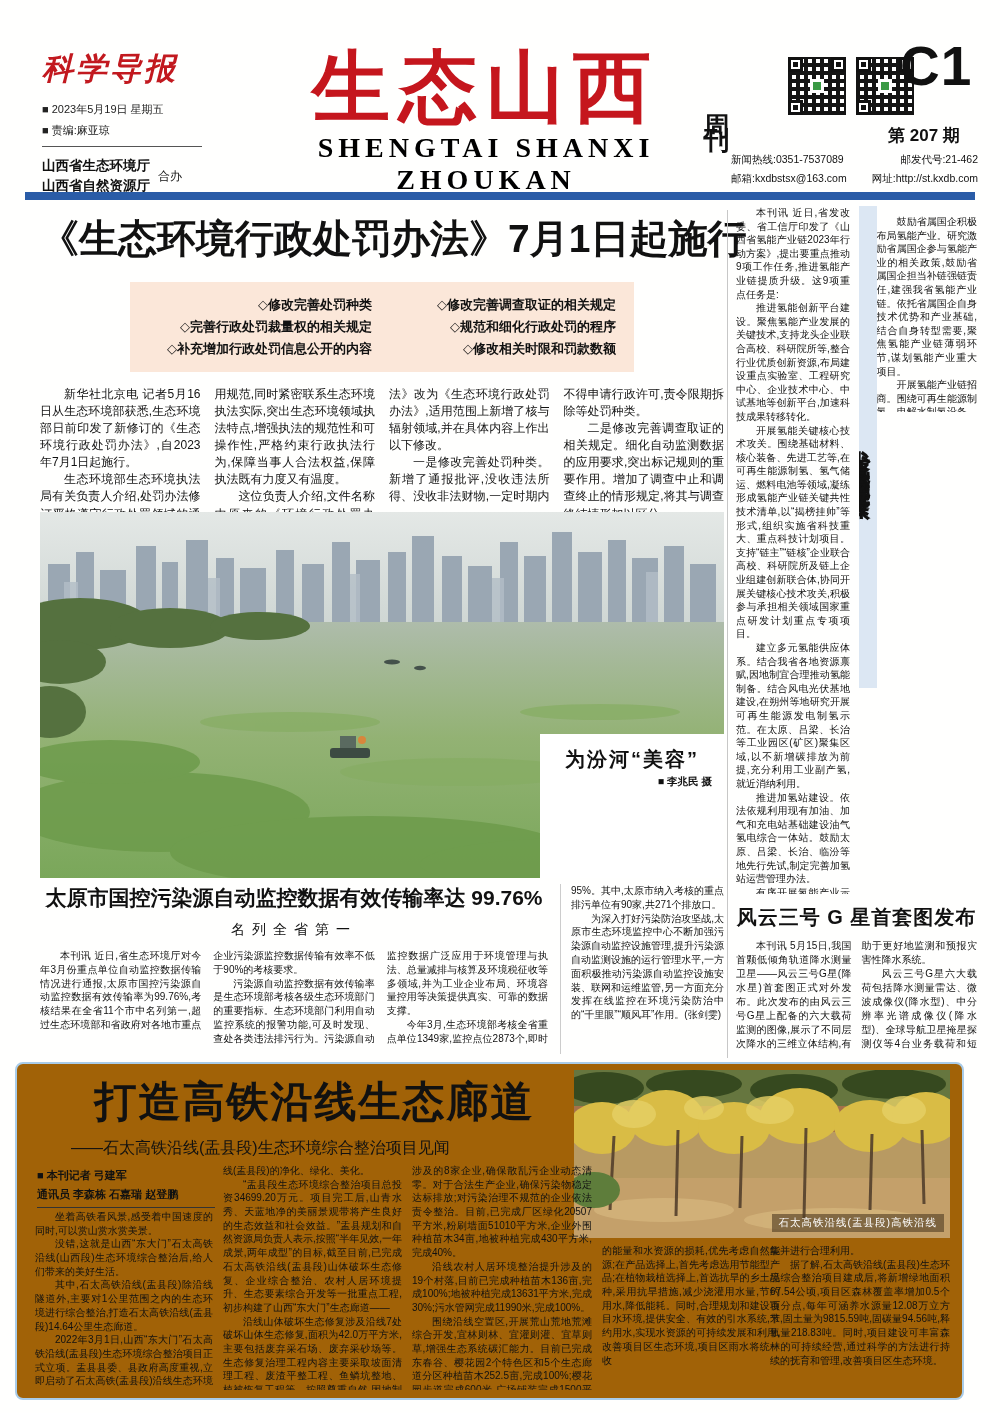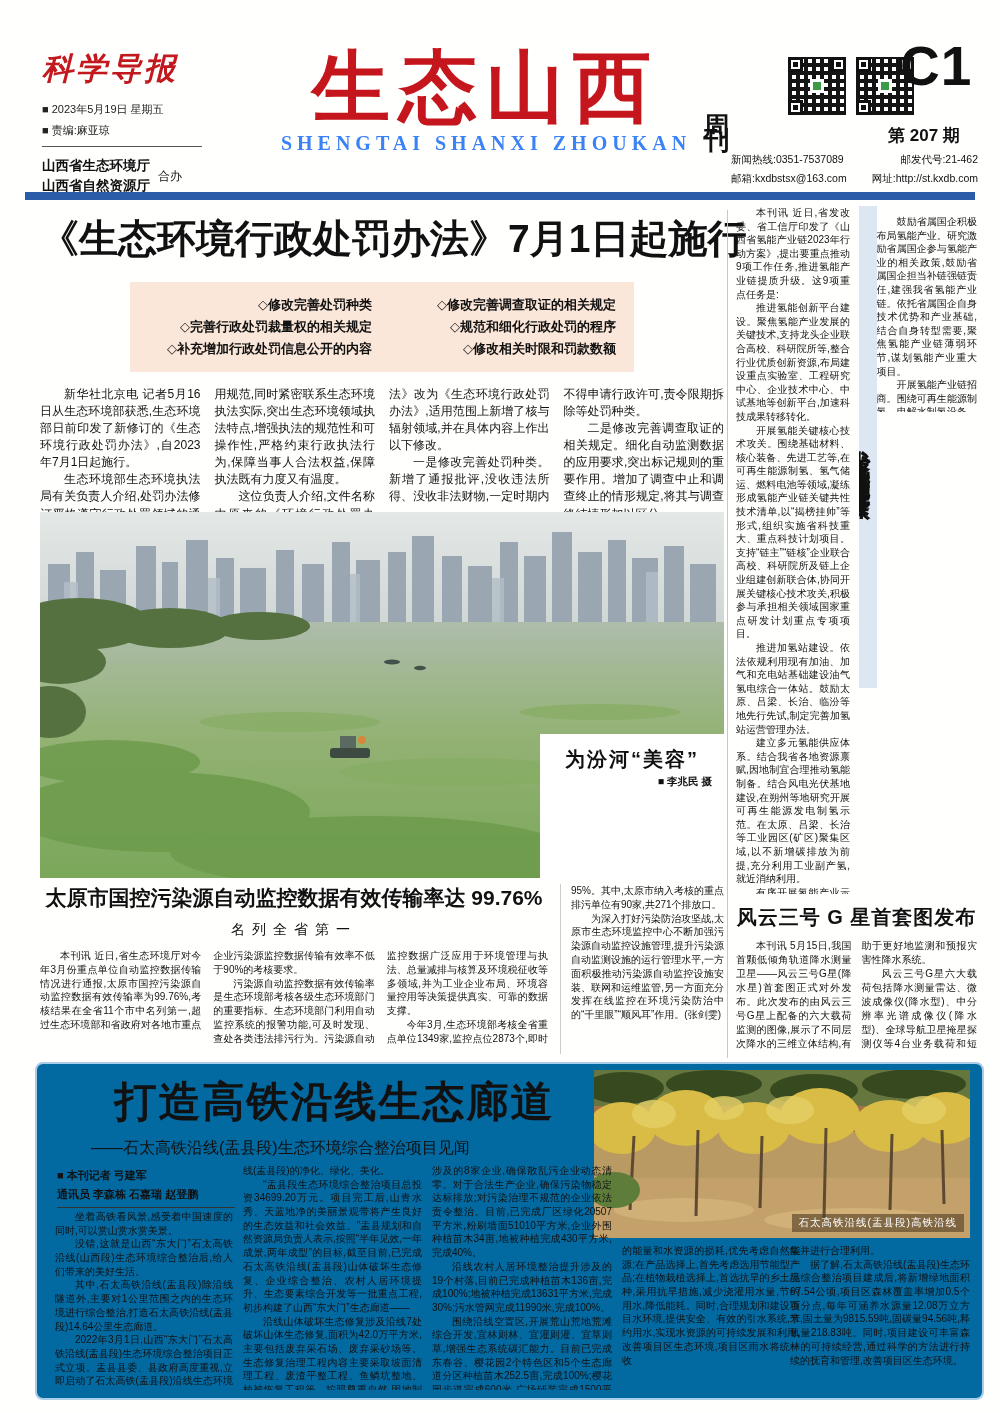--- a/index.html
+++ b/index.html
@@ -15,21 +15,21 @@
   .logo{font-size:31px;color:#c2191f;font-weight:bold;font-style:italic;
         font-family:"DejaVu Serif","Liberation Serif",serif;letter-spacing:3px;}
   .mh-meta{margin-top:9px;font-size:11px;color:#222;line-height:1.9;}
   .mh-div{width:160px;border-bottom:1px solid #555;margin:5px 0 9px;}
   .orgs{display:flex;align-items:center;gap:8px;}
   .orgs-names{font-size:13.5px;font-weight:600;line-height:1.5;}
   .coop{font-size:12px;}
   .mh-center{left:268px;top:44px;width:436px;text-align:center;}
   .paper-title{font-size:78px;line-height:1.1;color:#c5161d;font-weight:900;letter-spacing:9px;
                font-family:"DejaVu Serif","Liberation Serif",serif;white-space:nowrap;}
-  .latin{margin-top:2px;font-size:20px;color:#3b82f6;letter-spacing:5px;font-weight:bold;
+  .latin{margin-top:2px;font-size:28px;color:#000000;letter-spacing:5px;font-weight:bold;
          font-family:"Liberation Serif",serif;}
   .zhoukan{left:700px;top:94px;writing-mode:vertical-rl;font-size:26px;letter-spacing:12px;font-weight:600;}
   .qr{width:58px;height:58px;background:
       repeating-linear-gradient(90deg,#141414 0 4px,transparent 4px 8px),
       repeating-linear-gradient(0deg,#141414 0 4px,#fff 4px 8px);}
   .qr1{left:788px;top:57px;} .qr2{left:856px;top:57px;}
   .qr .eye{position:absolute;width:15px;height:15px;border:3px solid #111;background:#fff;box-sizing:border-box;}
   .qr .eye::before{content:"";position:absolute;inset:2px;background:#111;}
   .eye-tl{left:0;top:0;} .eye-tr{right:0;top:0;} .eye-bl{left:0;bottom:0;}
   .qr .glogo{position:absolute;left:22px;top:22px;width:14px;height:14px;background:#fff;}
@@ -76,22 +76,22 @@
   .vblock{height:482px;background:#dce7f3;writing-mode:vertical-rl;text-align:center;
           padding:12px 6px;box-sizing:border-box;overflow:hidden;}
   .vtitle{font-size:30px;font-weight:900;letter-spacing:3px;line-height:1;margin-left:12px;}
   .vsub{font-size:13px;letter-spacing:5px;color:#222;}
   .hydro-c2{margin-top:9px;height:197px;font-size:10px;line-height:1.36;}
   .fengyun{margin-top:10px;}
   .fy-headline{font-size:20px;font-weight:900;text-align:center;white-space:nowrap;letter-spacing:1px;}
   .fy-body{margin-top:8px;height:118px;column-count:2;column-gap:10px;font-size:10px;line-height:1.4;}
 
   
-  .corridor{left:35px;top:1062px;width:949px;height:338px;border:2px solid #a9cce9;border-radius:8px;
-            background:#0369a1;box-sizing:border-box;}
+  .corridor{left:15px;top:1062px;width:949px;height:338px;border:2px solid #a9cce9;border-radius:8px;
+            background:#a16207;box-sizing:border-box;}
   .corridor .abs{position:absolute;}
   .cd-headline{left:20px;top:10px;width:555px;text-align:center;font-size:42px;font-weight:900;letter-spacing:2px;}
   .cd-sub{left:20px;top:74px;width:555px;font-size:16px;padding-left:34px;box-sizing:border-box;}
   .cd-byline{left:20px;top:102px;width:178px;font-size:11px;font-weight:700;line-height:1.7;
              border-bottom:1.5px solid #333;padding-bottom:4px;}
   .cd-photo{right:12px;top:6px;width:376px;height:168px;}
   .cd-photo svg{display:block;width:100%;height:100%;}
   .cd-photo-cap{position:absolute;right:6px;bottom:6px;background:rgba(80,62,35,.62);color:#fff;
                 font-size:10.5px;padding:2px 7px;letter-spacing:1px;}
   .cd-col{font-size:10px;line-height:1.37;}
@@ -283,22 +283,22 @@
   </div>
 
   <div class="abs vrule"></div>
 
   <div class="abs rightcol">
     <div class="hydro">
       <div class="hydro-c1 jtext">
           <p>本刊讯 近日,省发改委、省工信厅印发了《山西省氢能产业链2023年行动方案》,提出要重点推动9项工作任务,推进氢能产业链提质升级。这9项重点任务是:</p>
           <p>推进氢能创新平台建设。聚焦氢能产业发展的关键技术,支持龙头企业联合高校、科研院所等,整合行业优质创新资源,布局建设重点实验室、工程研究中心、企业技术中心、中试基地等创新平台,加速科技成果转移转化。</p>
           <p>开展氢能关键核心技术攻关。围绕基础材料、核心装备、先进工艺等,在可再生能源制氢、氢气储运、燃料电池等领域,凝练形成氢能产业链关键共性技术清单,以“揭榜挂帅”等形式,组织实施省科技重大、重点科技计划项目。支持“链主”“链核”企业联合高校、科研院所及链上企业组建创新联合体,协同开展关键核心技术攻关,积极参与承担相关领域国家重点研发计划重点专项项目。</p>
+          <p>建立多元氢能供应体系。结合我省各地资源禀赋,因地制宜合理推动氢能制备。结合风电光伏基地建设,在朔州等地研究开展可再生能源发电制氢示范。在太原、吕梁、长治等工业园区(矿区)聚集区域,以不新增碳排放为前提,充分利用工业副产氢,就近消纳利用。</p>
           <p>推进加氢站建设。依法依规利用现有加油、加气和充电站基础建设油气氢电综合一体站。鼓励太原、吕梁、长治、临汾等地先行先试,制定完善加氢站运营管理办法。</p>
-          <p>建立多元氢能供应体系。结合我省各地资源禀赋,因地制宜合理推动氢能制备。结合风电光伏基地建设,在朔州等地研究开展可再生能源发电制氢示范。在太原、吕梁、长治等工业园区(矿区)聚集区域,以不新增碳排放为前提,充分利用工业副产氢,就近消纳利用。</p>
           <p>有序开展氢能产业示范应用。在太原、吕梁、临汾、朔州等地运营强度大、行驶线路固定的工业园区(矿区),开展氢燃料电池重卡运输示范应用。推进氢冶金等低碳冶金技术应用,推动钢铁行业由高碳工艺向低碳工艺转变,促进高耗能行业绿色低碳发展。</p>
         </div>
       <div class="hydro-right">
         <div class="vblock">
           <div class="vtitle">我省今年力促氢能产业链提质升级</div>
           <div class="vsub">提出推进氢能创新平台建设等九项重点任务</div>
         </div>
         <div class="hydro-c2 jtext">
             <p>鼓励省属国企积极布局氢能产业。研究激励省属国企参与氢能产业的相关政策,鼓励省属国企担当补链强链责任,建强我省氢能产业链。依托省属国企自身技术优势和产业基础,结合自身转型需要,聚焦氢能产业链薄弱环节,谋划氢能产业重大项目。</p>
             <p>开展氢能产业链招商。围绕可再生能源制氢、电解水制氢设备、燃料电池等制造和应用领域,开展重点招商,补齐产业发展关键环节。运用“政府+链主+园区”招商模式,争取引进一批有带动性的大项目、好项目。(王龙飞)</p>

